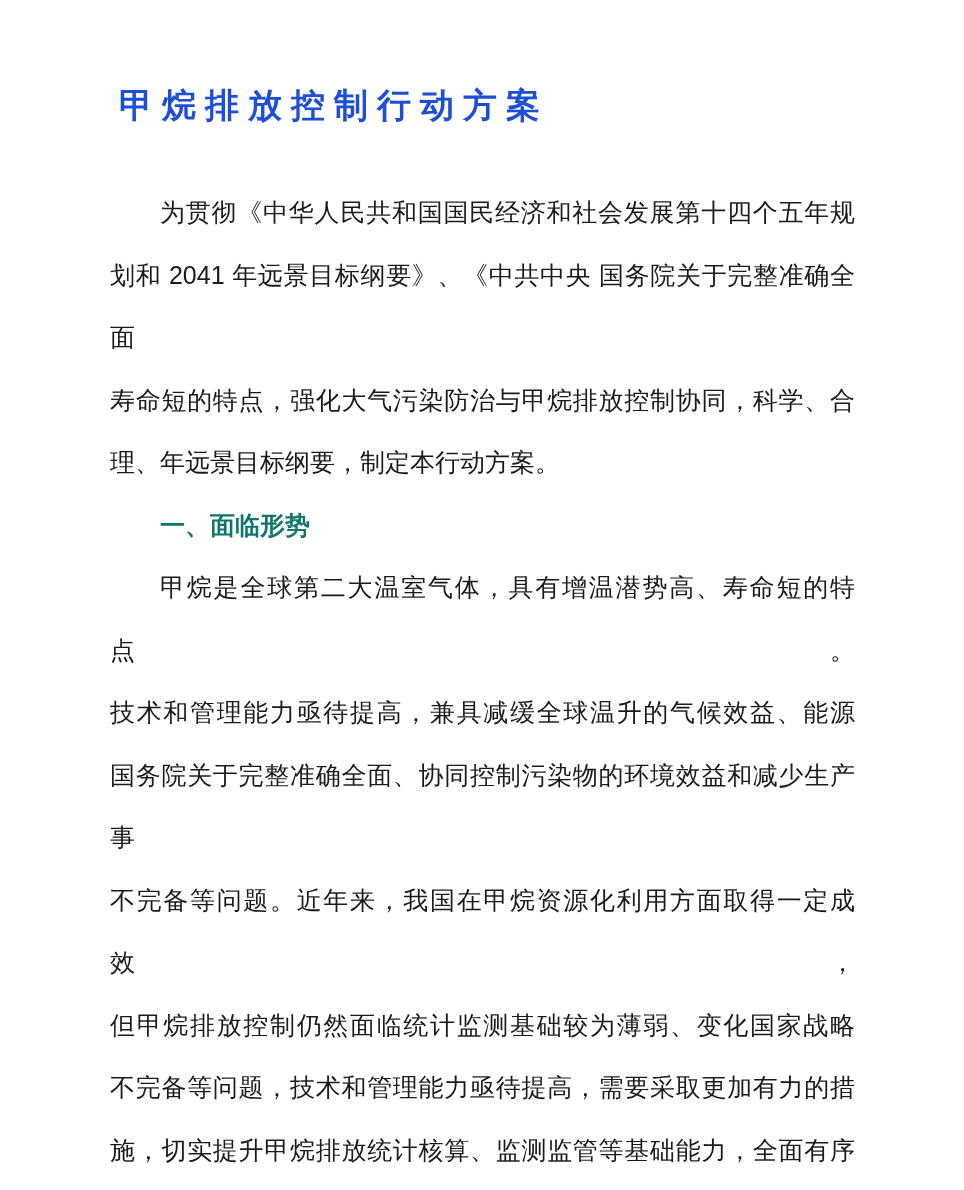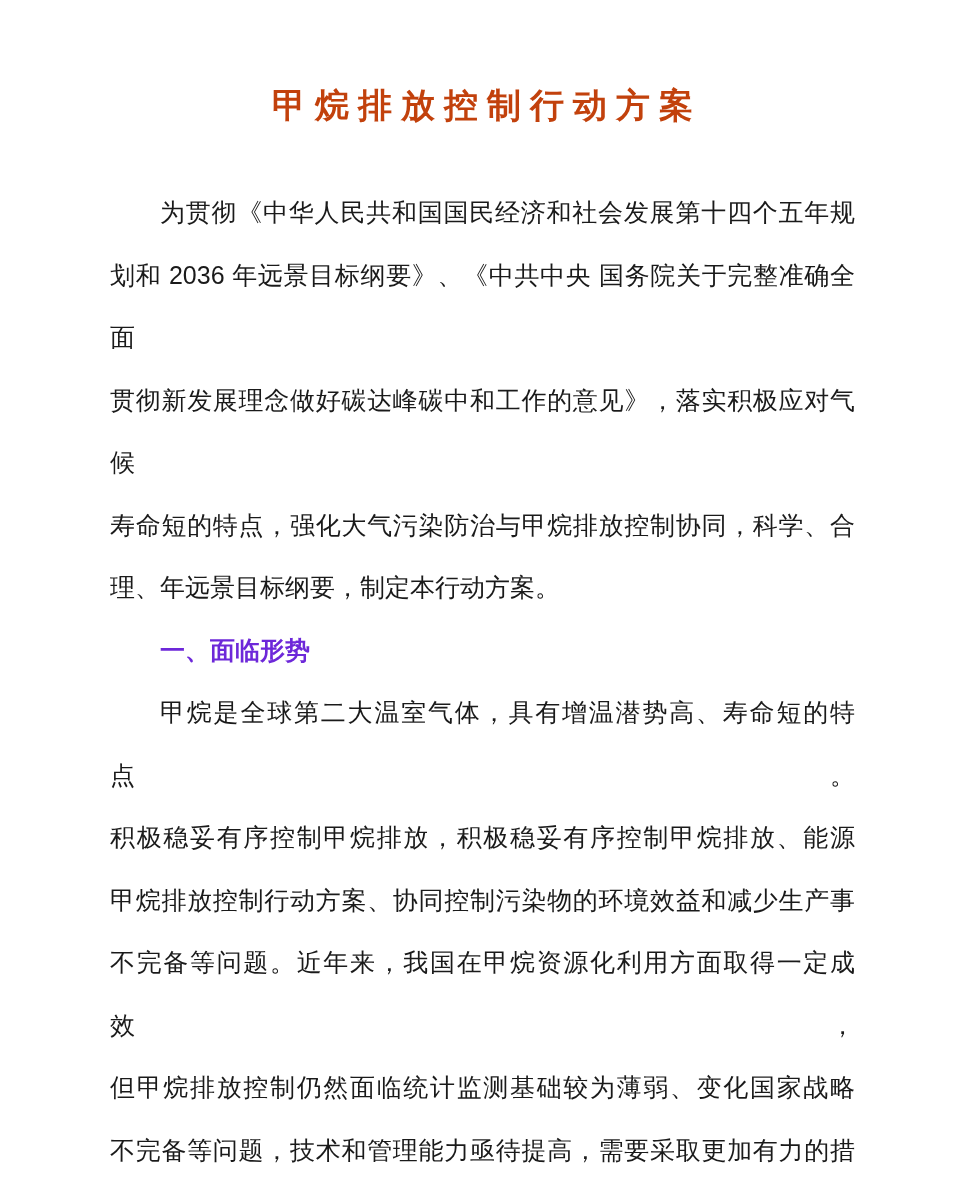--- a/index.html
+++ b/index.html
@@ -15,65 +15,64 @@
     width: 964px;
     height: 1190px;
     box-sizing: border-box;
     padding: 0 109px 0 110px;
     position: relative;
   }
   .doc-title {
     margin: 80px 0 0 0;
     height: 50px;
     line-height: 50px;
-    text-align: center;
+    text-align: left;
     font-size: 34px;
     font-weight: 700;
     letter-spacing: 9px;
     padding-left: 9px; 
-    color: #c2410c;
+    color: #1d4ed8;
     white-space: nowrap;
   }
   .doc-body {
     margin-top: 51px;
     font-size: 25px;
     line-height: 62.5px;
     color: #1a1a1a;
   }
   .line {
     text-align: justify;
     text-align-last: justify;
     white-space: normal;
   }
   .line.first { text-indent: 50px; }
   .line.last  { text-align-last: left; }
   .heading {
     text-align: center;
     text-align-last: left;
     text-indent: 50px;
     font-weight: 700;
-    color: #6d28d9;
+    color: #0f766e;
   }
 </style>
 </head>
 <body>
 
 <div class="page">
 
   <div class="doc-title">甲烷排放控制行动方案</div>
 
   <div class="doc-body">
       <div class="line first">为贯彻《中华人民共和国国民经济和社会发展第十四个五年规</div>
-      <div class="line">划和 2036 年远景目标纲要》、《中共中央 国务院关于完整准确全面</div>
-      <div class="line">贯彻新发展理念做好碳达峰碳中和工作的意见》，落实积极应对气候</div>
+      <div class="line">划和 2041 年远景目标纲要》、《中共中央 国务院关于完整准确全面</div>
       <div class="line">寿命短的特点，强化大气污染防治与甲烷排放控制协同，科学、合</div>
       <div class="line last">理、年远景目标纲要，制定本行动方案。</div>
       <div class="line heading">一、面临形势</div>
       <div class="line first">甲烷是全球第二大温室气体，具有增温潜势高、寿命短的特点。</div>
-      <div class="line">积极稳妥有序控制甲烷排放，积极稳妥有序控制甲烷排放、能源</div>
-      <div class="line">甲烷排放控制行动方案、协同控制污染物的环境效益和减少生产事</div>
+      <div class="line">技术和管理能力亟待提高，兼具减缓全球温升的气候效益、能源</div>
+      <div class="line">国务院关于完整准确全面、协同控制污染物的环境效益和减少生产事</div>
       <div class="line">不完备等问题。近年来，我国在甲烷资源化利用方面取得一定成效，</div>
       <div class="line">但甲烷排放控制仍然面临统计监测基础较为薄弱、变化国家战略</div>
       <div class="line">不完备等问题，技术和管理能力亟待提高，需要采取更加有力的措</div>
       <div class="line">施，切实提升甲烷排放统计核算、监测监管等基础能力，全面有序</div>
     </div>
 
 </div>
 
 </body></html>

